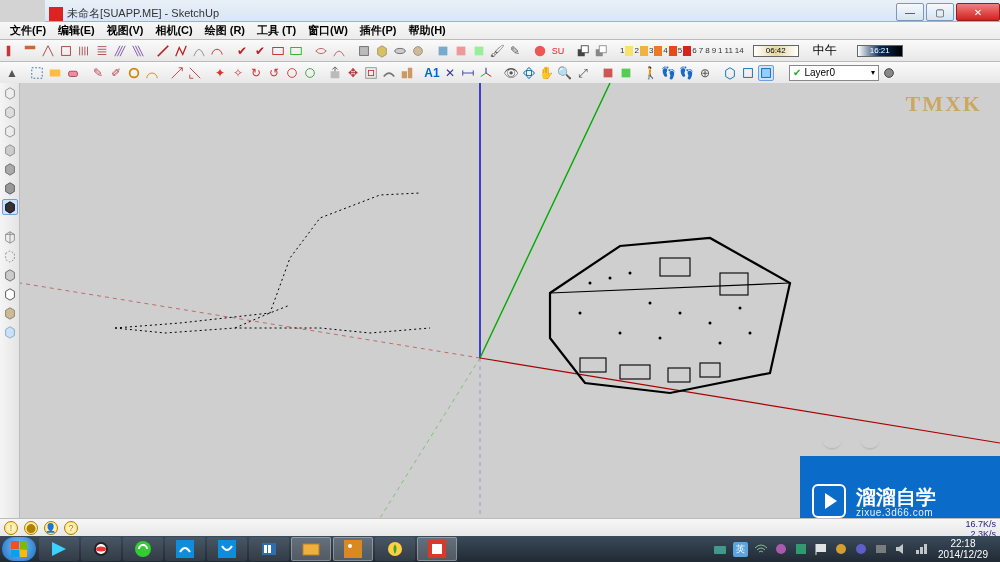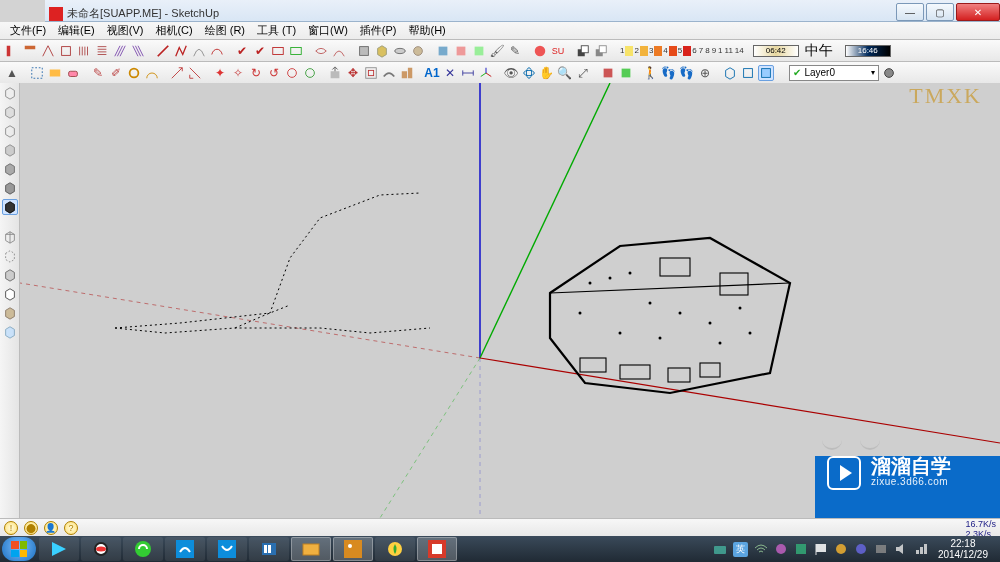--- a/index.html
+++ b/index.html
@@ -9,21 +9,21 @@
 .titlebar { height: 22px; background: linear-gradient(#e9f0f9, #d9e6f5); display: flex; align-items: flex-end; padding-left: 4px; font-size: 11px; color: #333; border-bottom: 1px solid #9bb3cc; margin-left: 45px; }
 .titlebar .icon { width: 14px; height: 14px; background: #d22; margin-right: 4px; display: inline-block; }
 .winbtns { margin-left: auto; display: flex; }
 .winbtns div { width: 30px; height: 18px; margin-left: 2px; display:flex; align-items:center; justify-content:center; font-size:10px; color:#333; background:linear-gradient(#f5f9fd,#d6e4f2); border:1px solid #7b98b8; border-radius:2px;}
 .winbtns .close { background:linear-gradient(#f08080,#d42020); color:#fff; border-color:#9a1a1a; width:44px;}
 .winbtns .max  { width:28px;}
 .winbtns .min  { width:28px;}
 
 
 .menubar { height: 18px; background: linear-gradient(#f7f7f7,#ececec); display:flex; align-items:center; font-size:11px; padding-left:4px; border-bottom:1px solid #bbb;}
-.menubar span { padding:0 6px; cursor:default;}
+.menubar span { padding:0 6px; cursor:default;font-weight:bold;}
 
 
 .toolbar { height: 22px; background: linear-gradient(#fafafa,#e8e8e8); display:flex; align-items:center; padding:0 4px; border-bottom:1px solid #bbb; gap:2px;}
 .tb-icon { width:16px; height:16px; display:inline-flex; align-items:center; justify-content:center; font-size:12px; color:#555; cursor:pointer;}
 .tb-icon svg { width:14px; height:14px; }
 .sep { width:5px; }
 
 
 .legend { display:flex; align-items:center; margin-left:8px; gap:0;}
 .legend .sw { width:8px; height:10px; }
@@ -35,31 +35,31 @@
 
 .layerbox { margin-left:6px; width:90px; height:16px; background:#fff; border:1px solid #888; font-size:10px; display:flex; align-items:center; padding:0 3px; }
 
 
 .leftbar { position:absolute; left:0; top:83px; width:20px; background:linear-gradient(to right,#f5f5f5,#e4e4e4); border-right:1px solid #bbb; display:flex; flex-direction:column; align-items:center; padding-top:2px; gap:3px; height:435px;}
 .leftbar .tb-icon { width:16px; height:16px; }
 .leftbar .gap { height:8px;}
 
 
 .viewport { position:absolute; left:20px; top:83px; right:0; height:435px; background:#cfcfcf; overflow:hidden;}
-.watermark { position:absolute; right:18px; top:0; font-family: "Times New Roman", serif; font-size:22px; letter-spacing:2px; color:#caa24a; opacity:0.85; font-weight:400;}
-.brand { position:absolute; right:0; bottom:0; width:185px; height:62px; background:#0a6bc9; color:#fff; display:flex; align-items:flex-start; gap:10px; padding:0 12px;}
+.watermark { position:absolute; right:18px; top:8px; font-family: "Times New Roman", serif; font-size:22px; letter-spacing:2px; color:#caa24a; opacity:0.85; font-weight:700;}
+.brand { position:absolute; right:0; bottom:0; width:200px; height:62px; background:#0a6bc9; color:#fff; display:flex; align-items:flex-end; gap:10px; padding:0 12px;}
 .brand .play { width:34px; height:34px; border:2px solid #fff; border-radius:6px; display:flex; align-items:center; justify-content:center;}
 .brand .play::before { content:""; border-left:12px solid #fff; border-top:8px solid transparent; border-bottom:8px solid transparent; margin-left:3px;}
 .brand .cn { font-size:20px; font-weight:600; line-height:1;}
 .brand .url{ font-size:10px; opacity:0.9; letter-spacing:0.5px;}
 
 
 .statusbar { position:absolute; left:0; right:0; top:518px; height:18px; background:linear-gradient(#f7f7f7,#e8e8e8); border-top:1px solid #bbb; display:flex; align-items:center; font-size:11px; padding:0 4px; gap:6px;}
 .statusbar .sicon { width:14px; height:14px; border:1px solid #b08000; border-radius:50%; display:flex;align-items:center;justify-content:center; font-size:9px;color:#b08000; background:radial-gradient(#fffbe0,#ffe070);}
-.speed { position:absolute; right:4px; top:520px; font-size:9px; text-align:left; color:#228; line-height:1.1;}
+.speed { position:absolute; right:4px; top:520px; font-size:9px; text-align:right; color:#228; line-height:1.1;}
 
 
 .taskbar { position:absolute; left:0; right:0; bottom:0; height:26px; background:linear-gradient(#3a4a5a,#202a34); display:flex; align-items:center; padding:0 2px;}
 .start { width:34px; height:24px; border-radius:12px; background:radial-gradient(circle at 50% 40%,#7ec0ff,#1a6fc0); display:flex;align-items:center;justify-content:center; margin-right:2px;}
 .start .orb { width:16px; height:16px; display:grid; grid-template-columns:1fr 1fr; grid-template-rows:1fr 1fr; gap:1px;}
 .start .orb div:nth-child(1){background:#f25022;} .start .orb div:nth-child(2){background:#7fba00;}
 .start .orb div:nth-child(3){background:#00a4ef;} .start .orb div:nth-child(4){background:#ffb900;}
 .task { width:40px; height:24px; margin:0 1px; border-radius:2px; display:flex;align-items:center;justify-content:center; background:rgba(255,255,255,0.08);}
 .task.active { background:rgba(255,255,255,0.22); box-shadow:inset 0 0 0 1px rgba(255,255,255,0.3);}
 .tray { margin-left:auto; display:flex; align-items:center; gap:6px; padding-right:6px;}
@@ -276,23 +276,23 @@
     <span class="lbl">7</span>
     <span class="lbl">8</span>
     <span class="lbl">9</span>
     <span class="lbl">1</span>
     <span class="lbl">11</span>
     <span class="lbl">14</span>
   </div>
   <div class="timebox light">
       <span>06:42</span>
     </div>
-  <span style="font-size:14px;margin:0 4px">中午</span>
+  <span style="font-size:12px;margin:0 12px">中午</span>
   <div class="timebox dark">
-      <span>16:46</span>
+      <span>16:21</span>
     </div>
 </div>
 
 <div class="toolbar">
   <span class="tb-icon">▲</span>
   <span class="sep"></span>
   <span class="tb-icon">
       <svg viewBox="0 0 16 16">
         <rect x="2" y="2" width="12" height="12" stroke="#26a" fill="none" stroke-dasharray="2"></rect>
       </svg>

